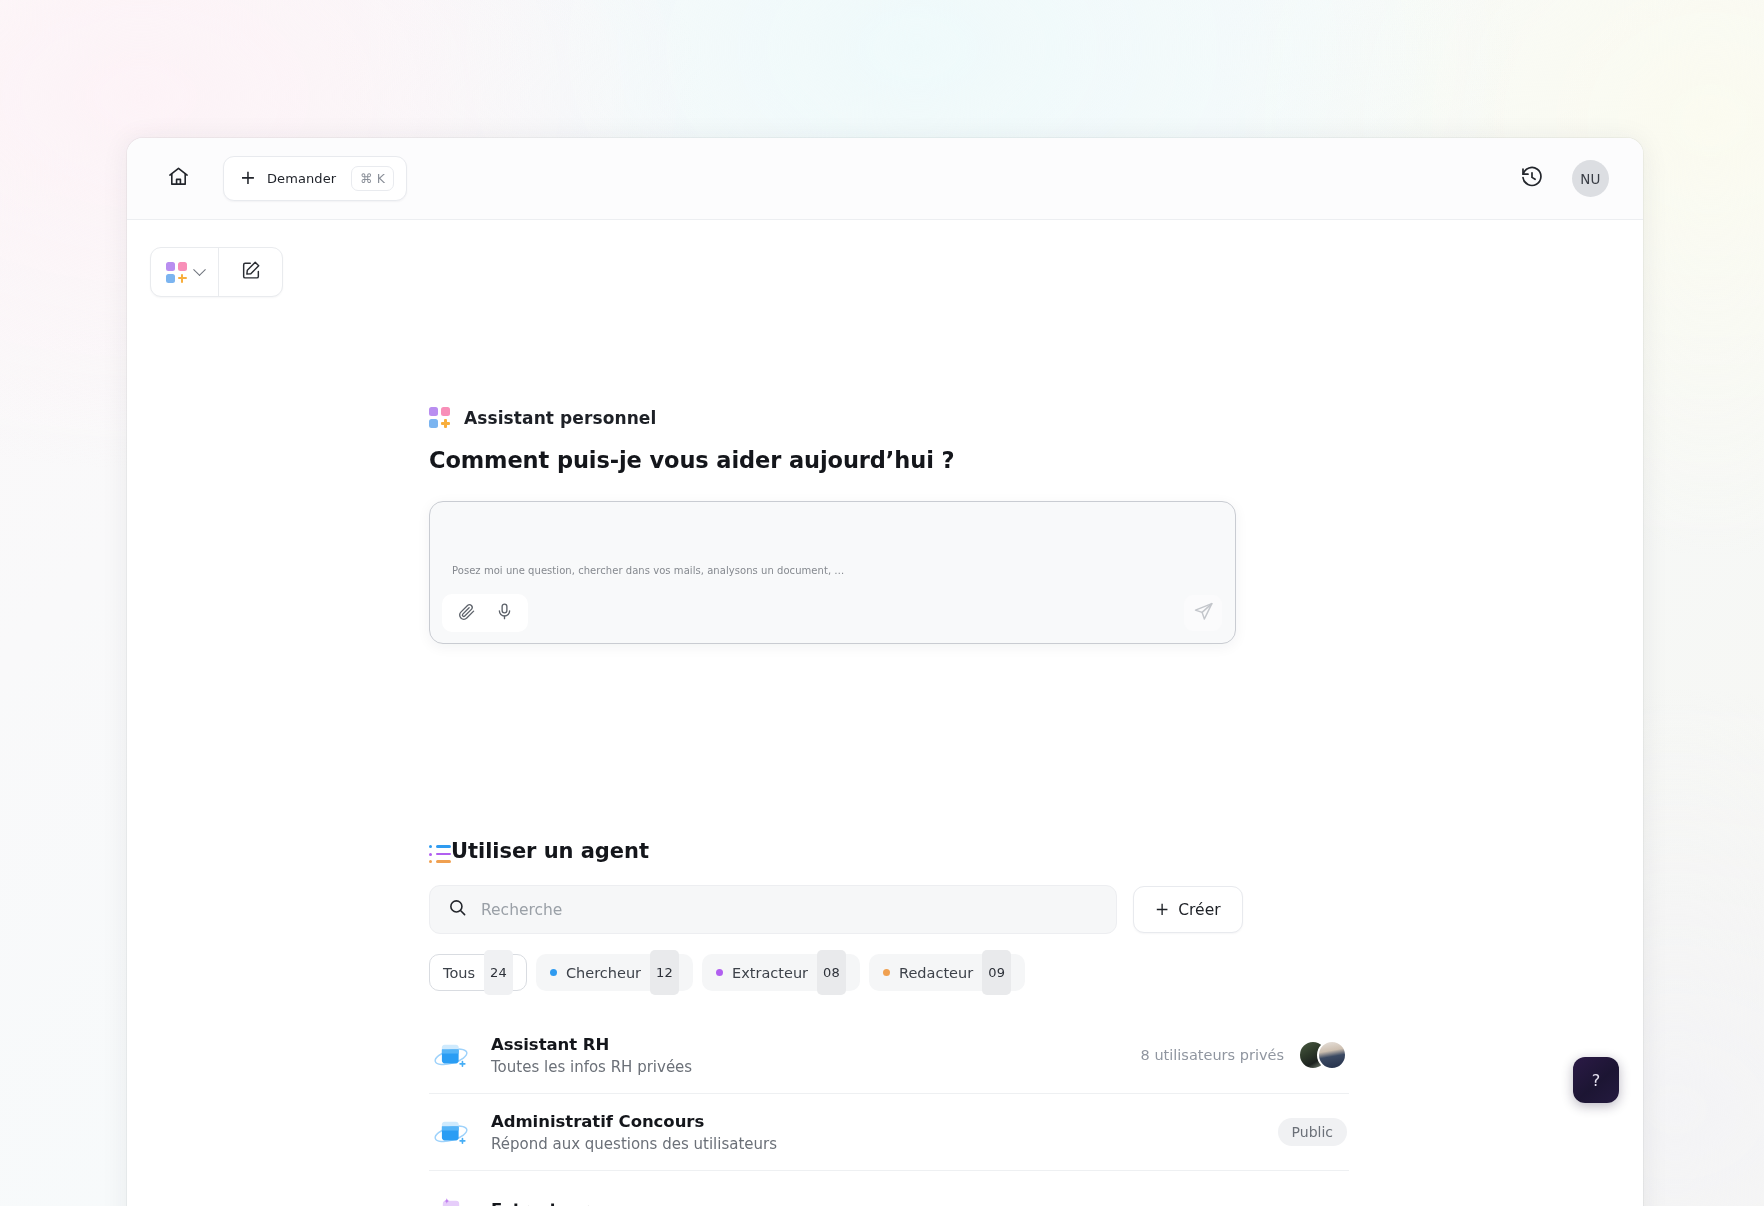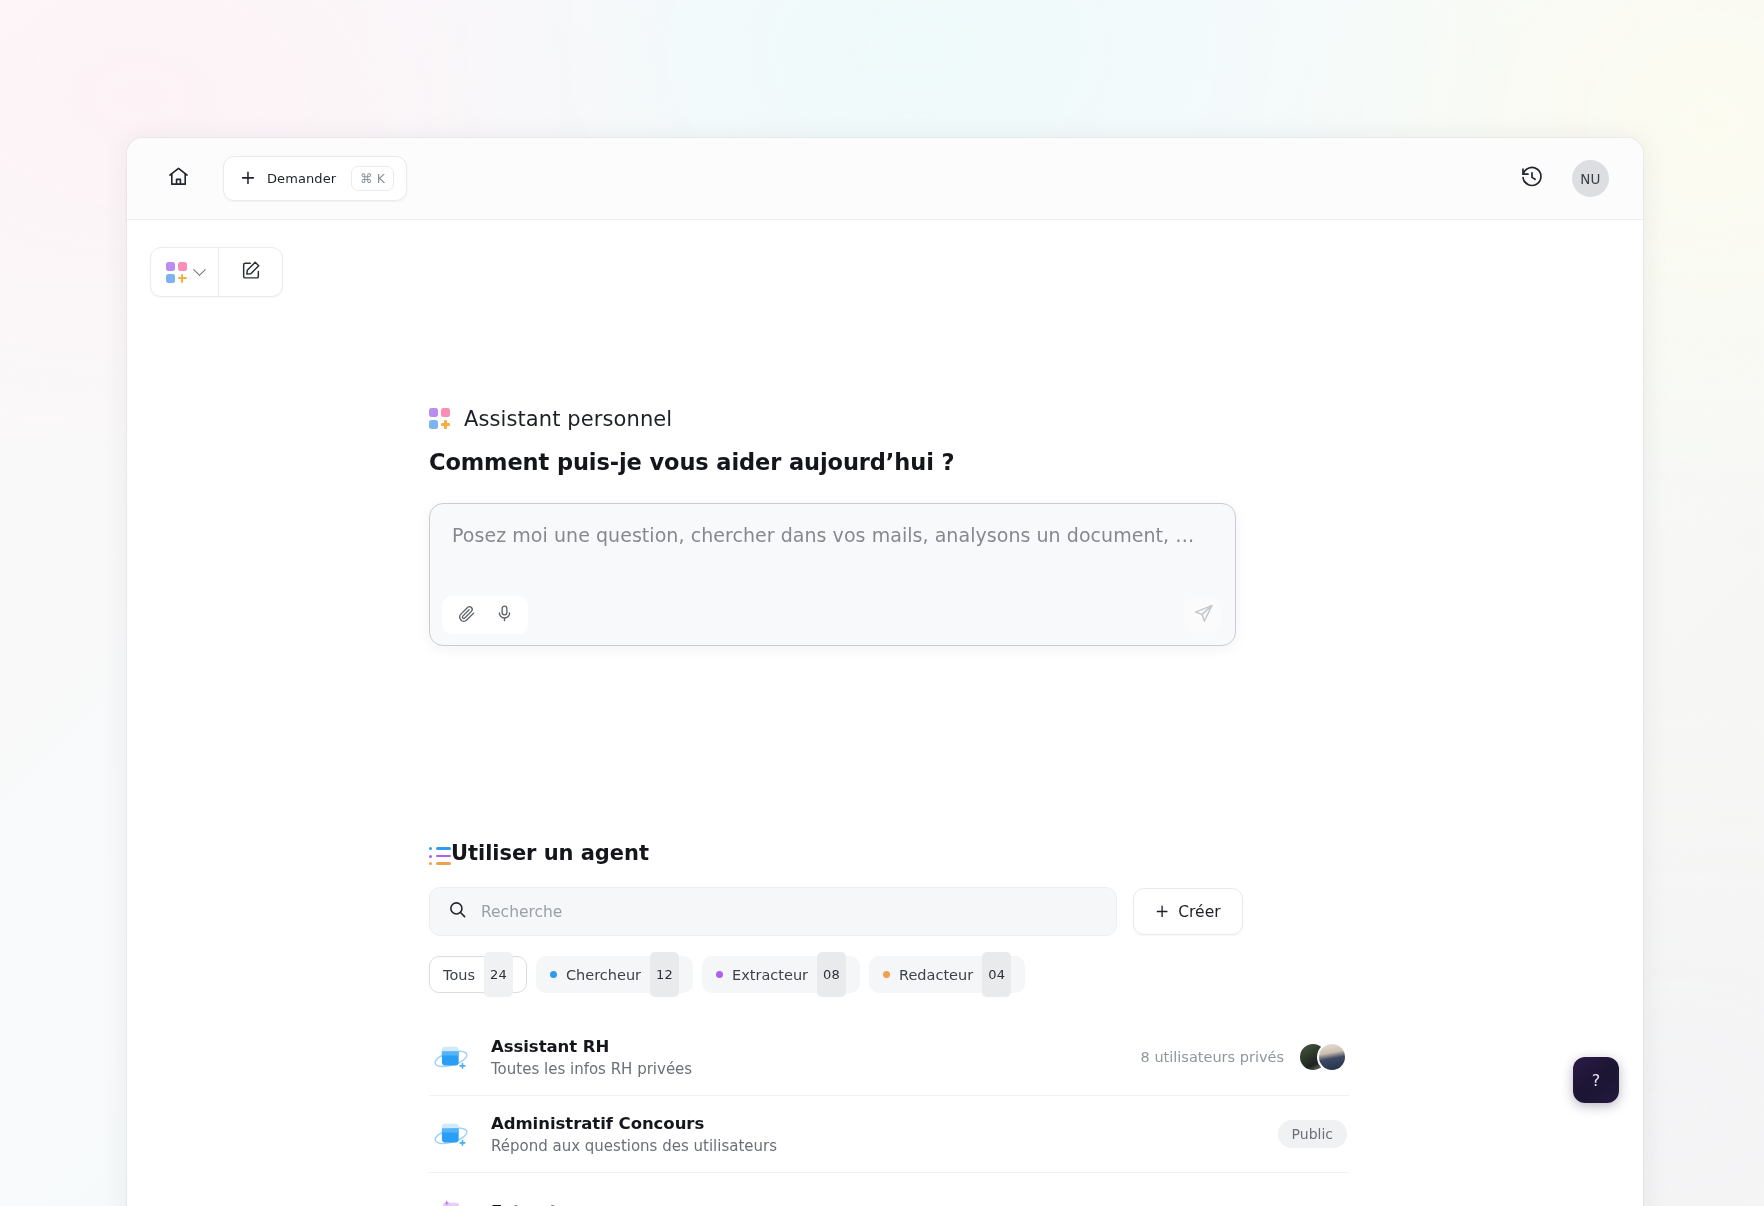--- a/index.html
+++ b/index.html
@@ -183,23 +183,24 @@
   }
   .spark-star::before, .spark-star::after {
     content: ""; position: absolute;
     background: #f8ae3c;
     border-radius: 1px;
   }
   .spark-star::before { left: 3.4px; top: 0; width: 2.4px; height: 9px; }
   .spark-star::after { left: 0; top: 3.4px; width: 9px; height: 2.4px; }
 
   .assistant-title {
-    font-size: 21px;
+    font-size: 17px;
     color: #1d2026;
     letter-spacing: .1px;
+    font-weight: bold;
   }
   .big-heading {
     margin-top: 18px;
     font-size: 22.5px;
     font-weight: 700;
     color: #14161b;
     letter-spacing: -.1px;
   }
 
   
@@ -208,23 +209,24 @@
     width: 807px;
     height: 143px;
     background: #f8f9fa;
     border: 1.4px solid #c9ccd2;
     border-radius: 14px;
     box-shadow: 0 3px 14px rgba(25,30,50,0.055);
     position: relative;
     padding: 20px 22px;
   }
   .composer-placeholder {
-    font-size: 19px;
+    font-size: 10px;
     color: #85898f;
     letter-spacing: .05px;
+    margin-top: 43px;
   }
   .composer-tools {
     position: absolute;
     left: 12px; bottom: 11px;
     display: flex;
     align-items: center;
     gap: 6px;
     background: #fff;
     border-radius: 10px;
     padding: 4px 8px;
@@ -558,21 +560,21 @@
             <span class="cnum">12</span>
           </div>
           <div class="chip">
             <span class="cdot" style="background:#b15ff0"></span>
             <span>Extracteur</span>
             <span class="cnum">08</span>
           </div>
           <div class="chip">
             <span class="cdot" style="background:#f0a050"></span>
             <span>Redacteur</span>
-            <span class="cnum">04</span>
+            <span class="cnum">09</span>
           </div>
         </div>
 
         <div class="agent-list">
 
           <div class="agent-row">
             <span class="agent-icon">
               <svg width="40" height="40" viewBox="0 0 44 44" fill="none">
                 <ellipse cx="22" cy="24" rx="18" ry="7.2" stroke="#9ed2fb" stroke-width="1.6" transform="rotate(-16 22 24)"></ellipse>
                 <path d="M12 13.5c0-1.6 1.3-2.8 2.9-2.8h12.6c1.6 0 2.9 1.2 2.9 2.8v2.4H12z" fill="#cfeafd"></path>

